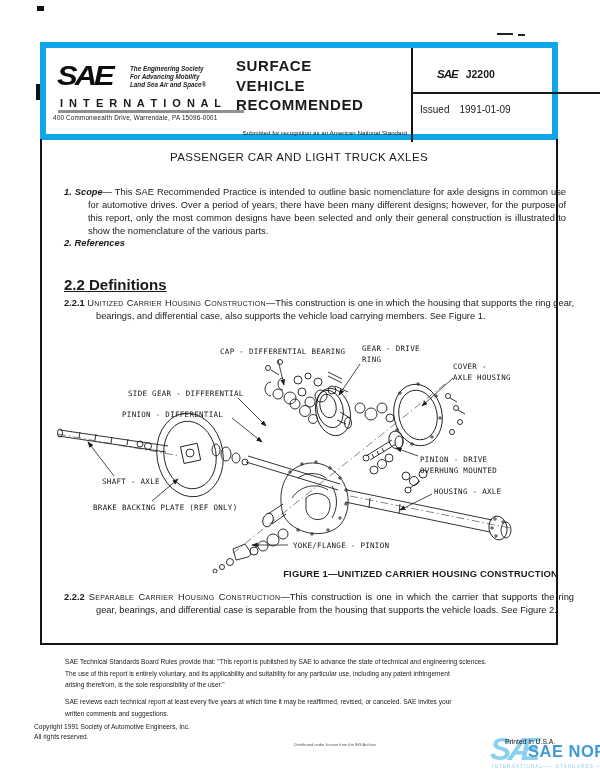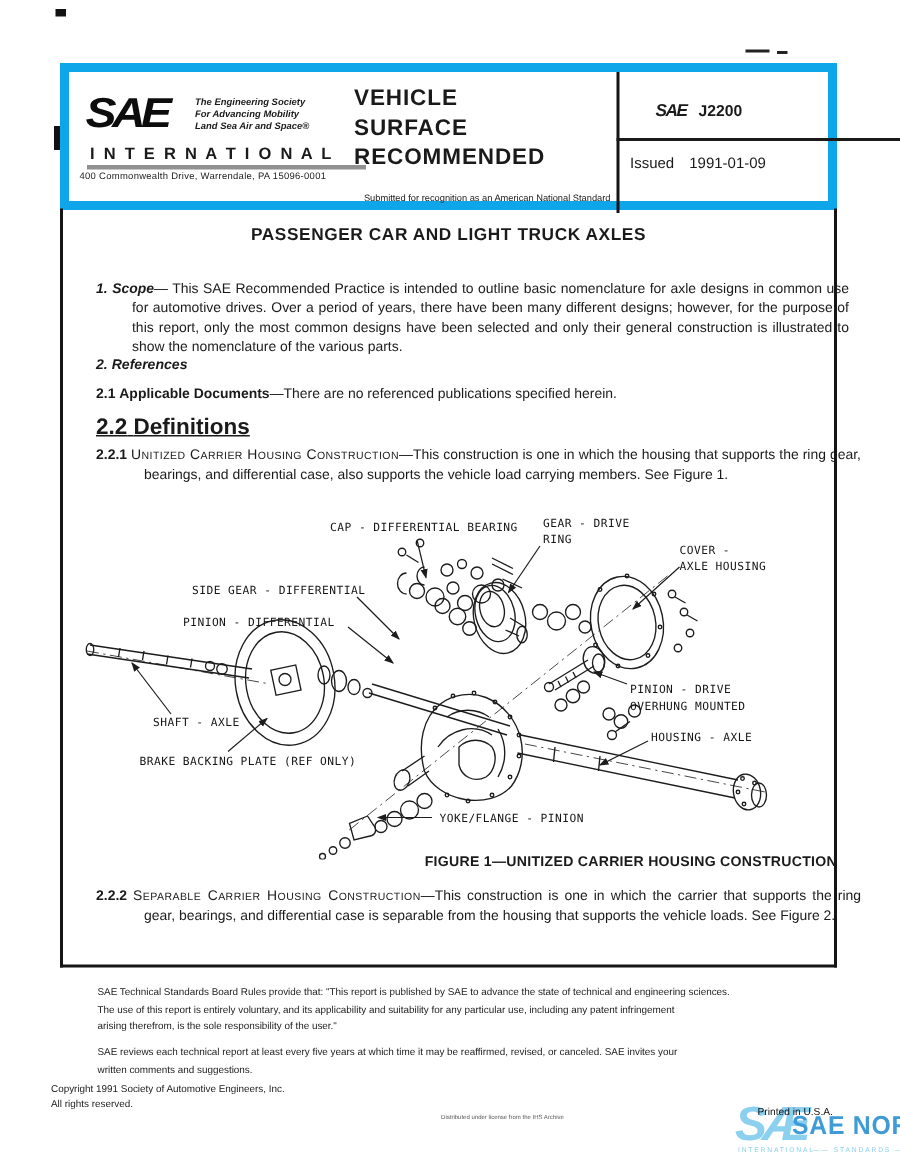--- a/index.html
+++ b/index.html
@@ -34,21 +34,21 @@
   .code-line .sae-it{font-style:italic;letter-spacing:-1px;margin-right:8px;font-size:11.5px;}
   .code-rule{left:365px;top:44px;width:207px;height:1.5px;background:#1a1a1a;}
   .issued{left:374px;top:56px;font-size:10px;white-space:nowrap;}
   .issued .gap{display:inline-block;width:10px;}
   .submitted{left:155px;top:81px;width:206px;font-size:6.2px;text-align:right;white-space:nowrap;}
   
   .body-box{
     left:40px;top:139px;width:518px;height:506px;
     border:2px solid #151515;border-top:none;box-sizing:border-box;
   }
-  .doc-title{left:0;top:12px;width:514px;text-align:center;font-size:11.5px;font-weight:bold;letter-spacing:.4px;}
+  .doc-title{left:0;top:12px;width:514px;text-align:center;font-size:11.5px;font-weight:normal;letter-spacing:.4px;}
   .para{margin:0;font-size:9.3px;line-height:13px;text-align:justify;}
   .p1{left:22px;top:47px;width:478px;padding-left:24px;text-indent:-24px;}
   .h2{left:22px;top:97px;font-size:9.4px;}
   .h21{left:22px;top:117px;width:478px;font-size:9.3px;}
   .h22{left:22px;top:139px;font-size:15px;text-decoration:underline;}
   .p221{left:22px;top:158px;width:478px;padding-left:32px;text-indent:-32px;}
   .p222{left:22px;top:452px;width:478px;padding-left:32px;text-indent:-32px;}
   .num-it,.lead-it{font-weight:bold;font-style:italic;}
   .num-b,.lead-b{font-weight:bold;}
   .lead-sc{font-variant:small-caps;letter-spacing:.3px;}
@@ -84,22 +84,22 @@
   <div class="abs tagline">
     <div>The Engineering Society</div>
     <div>For Advancing Mobility</div>
     <div>Land Sea Air and Space®</div>
   </div>
   <div class="abs intl">I N T E R N A T I O N A L</div>
   <div class="abs intl-rule"></div>
   <div class="abs address">400 Commonwealth Drive, Warrendale, PA 15096-0001</div>
 
   <div class="abs doc-type">
+    <div>SURFACE</div>
     <div>VEHICLE</div>
-    <div>SURFACE</div>
     <div>RECOMMENDED</div>
   </div>
 
   <div class="abs vdiv"></div>
   <div class="abs code-line">
     <span class="sae-it">SAE</span><span>J2200</span>
   </div>
   <div class="abs code-rule"></div>
   <div class="abs issued">
     <span>Issued</span><span class="gap"></span><span>1991-01-09</span>
@@ -108,21 +108,20 @@
   <div class="abs submitted">Submitted for recognition as an American National Standard</div>
 </div>
 
 <div class="abs body-box">
   <div class="abs doc-title">PASSENGER CAR AND LIGHT TRUCK AXLES</div>
 
   <p class="abs para p1"><span class="num-it">1.</span>&nbsp;<span class="lead-it">Scope</span><span>— This SAE Recommended Practice is intended to outline basic nomenclature for axle designs in common use for automotive drives. Over a period of years, there have been many different designs; however, for the purpose of this report, only the most common designs have been selected and only their general construction is illustrated to show the nomenclature of the various parts.</span></p>
 
   <p class="abs para h2"><span class="num-it">2.</span>&nbsp;<span class="lead-it">References</span></p>
 
-  <p class="abs para h21"><span class="num-b">2.1</span>&nbsp;<span class="lead-b">Applicable Documents</span><span>—There are no referenced publications specified herein.</span></p>
 
   <p class="abs para h22"><span class="num-b">2.2</span>&nbsp;<span class="lead-b">Definitions</span></p>
 
   <p class="abs para p221"><span class="num-b">2.2.1</span>&nbsp;<span class="lead-sc">Unitized Carrier Housing Construction</span><span>—This construction is one in which the housing that supports the ring gear, bearings, and differential case, also supports the vehicle load carrying members. See Figure 1.</span></p>
 
   <p class="abs para p222"><span class="num-b">2.2.2</span>&nbsp;<span class="lead-sc">Separable Carrier Housing Construction</span><span>—This construction is one in which the carrier that supports the ring gear, bearings, and differential case is separable from the housing that supports the vehicle loads. See Figure 2.</span></p>
 </div>
 
 <svg class="abs figure-svg" viewBox="0 0 520 235">
   <defs>

